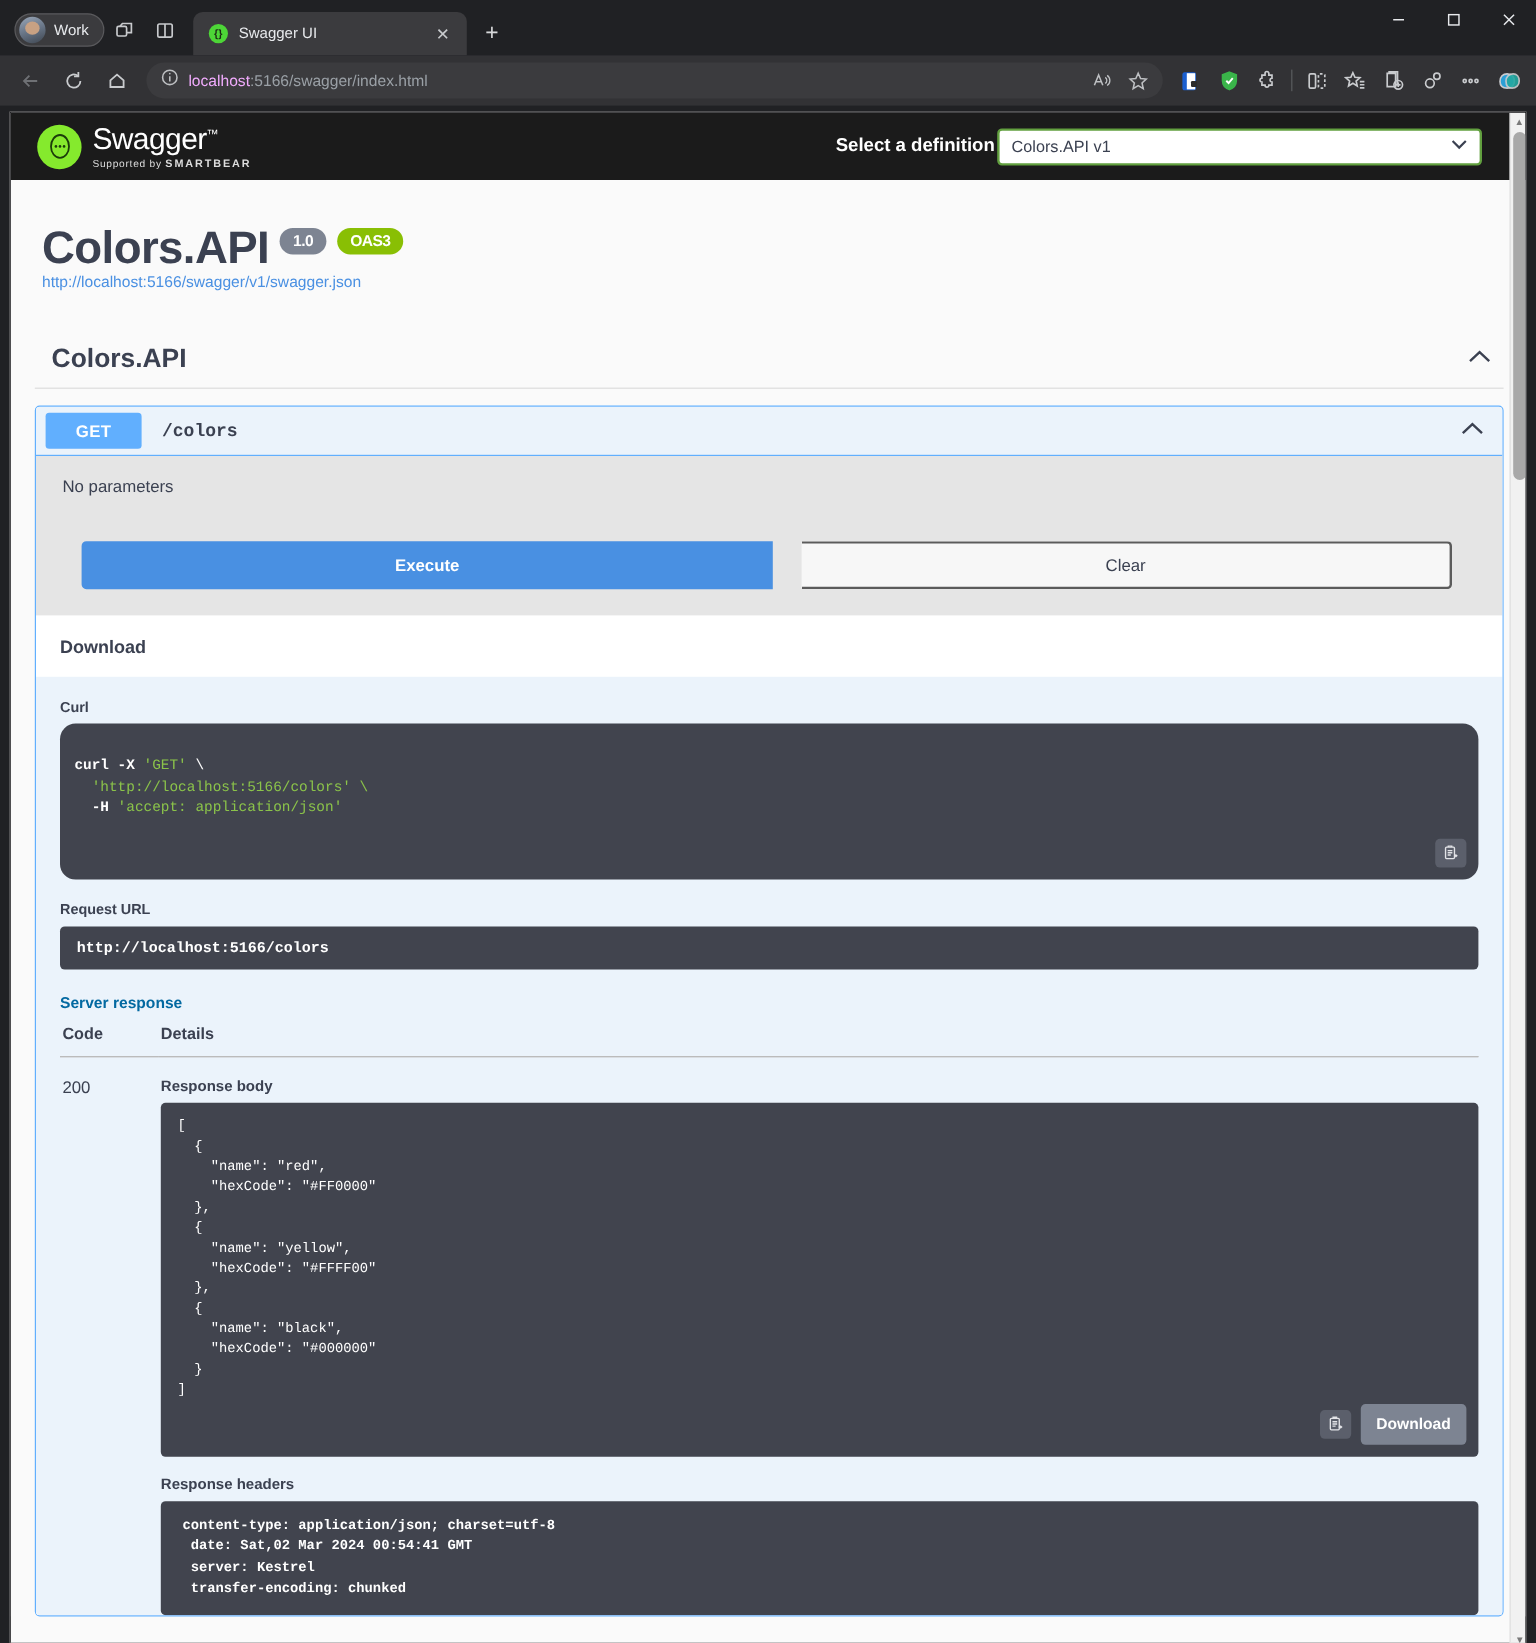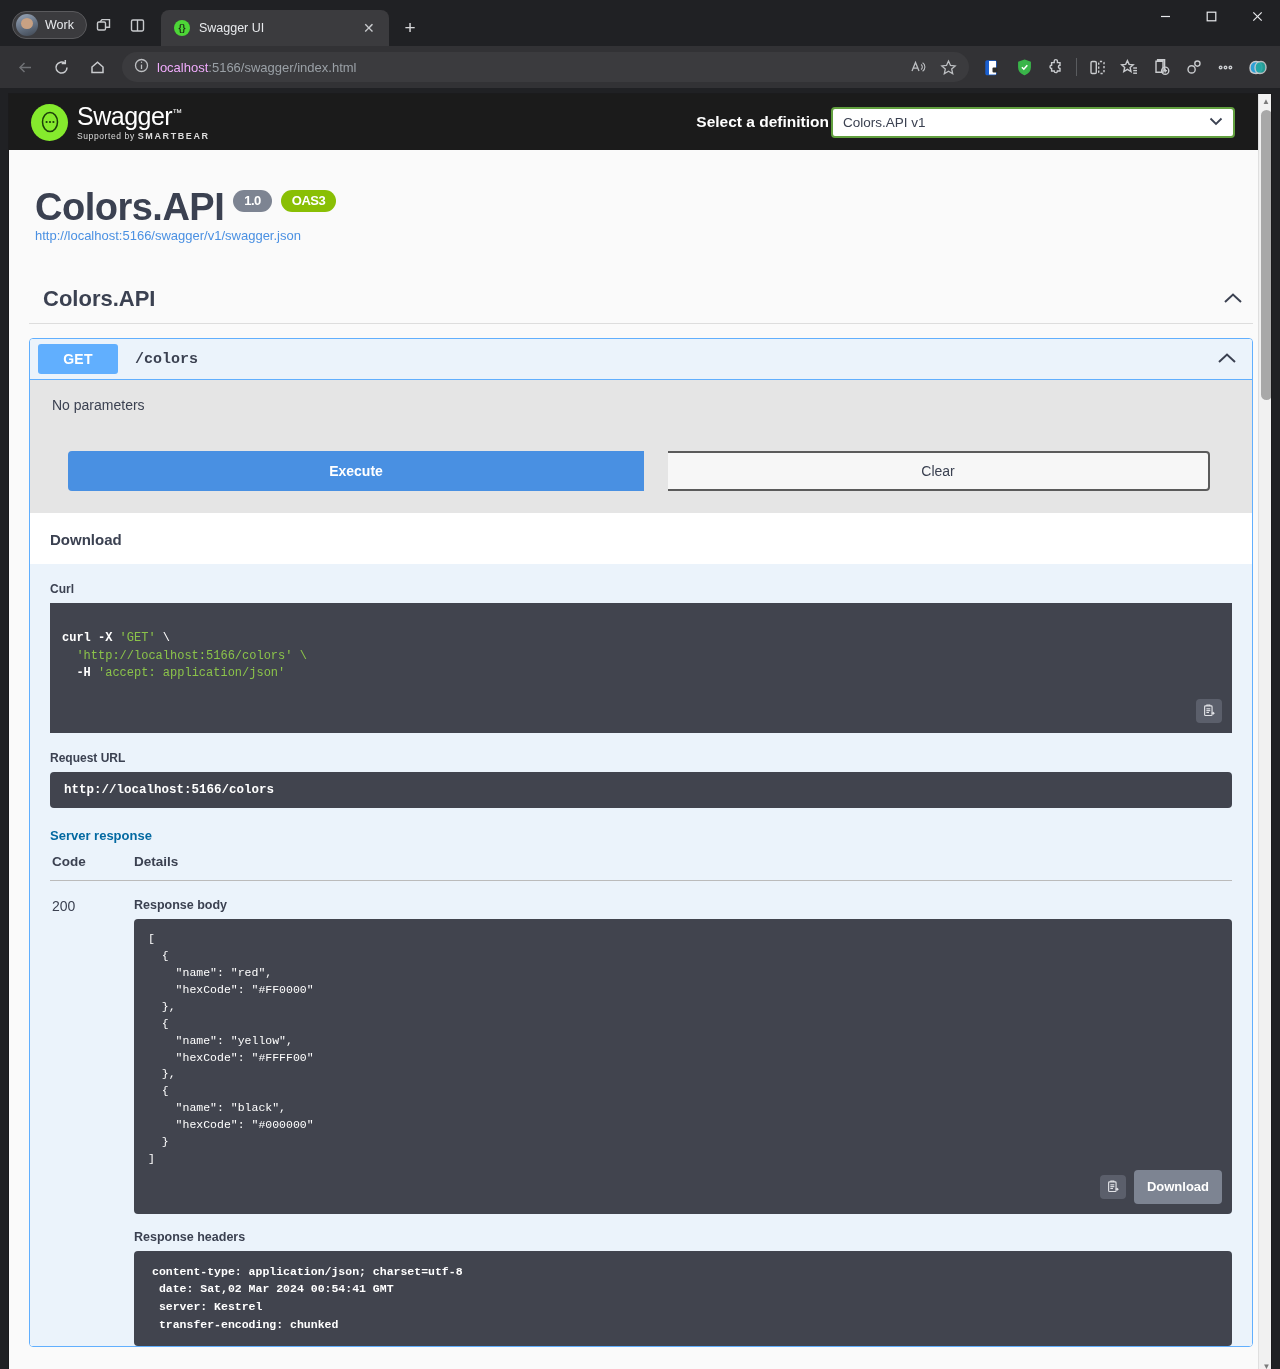--- a/index.html
+++ b/index.html
@@ -196,21 +196,21 @@
     border-radius: 0 4px 4px 0;
   }
 
   .responses-title-row { background: #fff; padding: 18px 20px 16px 20px; }
   .responses-title { font-size: 15px; color: #3b4151; font-weight: bold; }
 
   .live-responses { background: #ebf3fb; padding: 18px 20px 0 20px; }
   .lbl { font-size: 12px; color: #3b4151; font-weight: bold; margin-bottom: 7px; }
 
   .codeblock {
-    background: #41444e; border-radius: 0; padding: 10px 12px;
+    background: #41444e; border-radius: 13px; padding: 10px 12px;
     font-family: "Liberation Mono", monospace; font-size: 12px; line-height: 1.45;
     color: #fff; position: relative; white-space: pre; overflow: hidden;
   }
   .codeblock .grn { color: #8bc34a; }
   .copy-btn {
     position: absolute; background: #5b5f6b; border-radius: 4px;
     width: 26px; height: 24px; display: flex; align-items: center; justify-content: center;
   }
   .copy-btn svg { stroke: #e2e3e7; fill: none; stroke-width: 1.3; }
 

